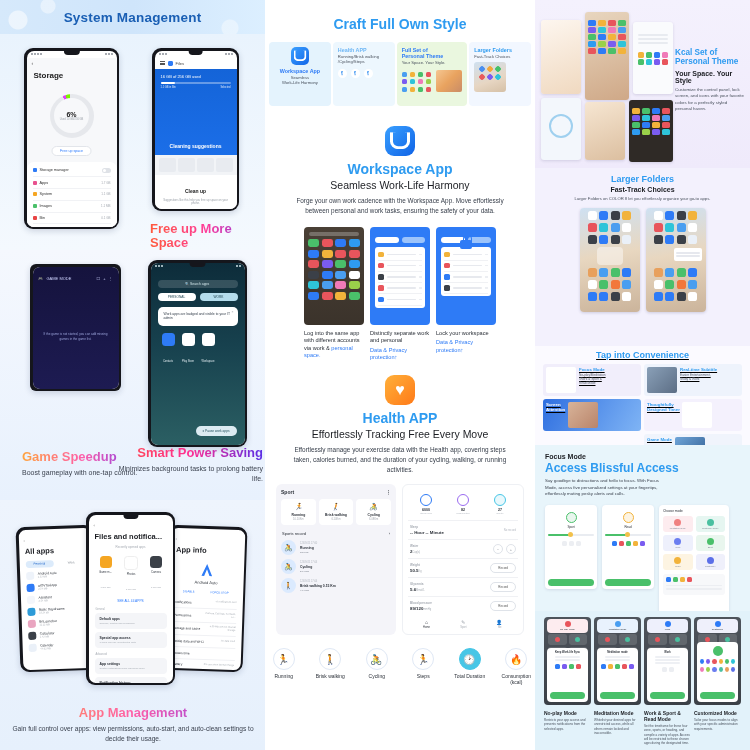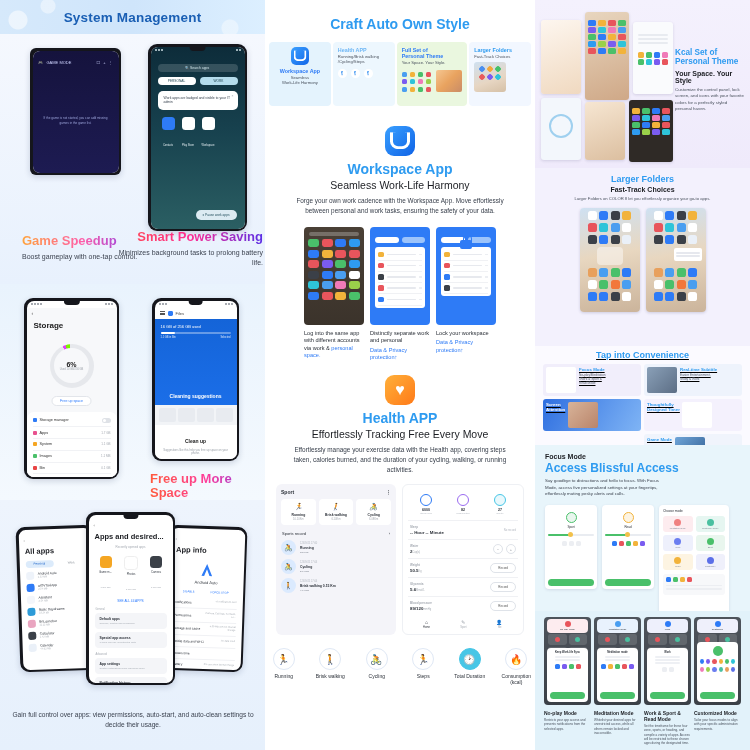--- a/index.html
+++ b/index.html
@@ -340,94 +340,20 @@
 
 <div class="page">
 
   <div class="col-left">
 
     <div class="sys-hdr">
       <div class="wm"></div>
       <h1>System Management</h1>
     </div>
 
-    <div class="lsec b">
-      <div class="phone ph-game">
-        <div class="scr">
-          <div class="gm">
-            <div class="gm-top">
-              <span>🎮</span>
-              <span>GAME MODE</span>
-              <span class="sp"></span>
-              <span>☐</span>
-              <span>+</span>
-              <span>⋮</span>
-            </div>
-            <div class="gm-mid">If the game is not started, you can add missing games in the game list.</div>
-          </div>
-        </div>
-      </div>
-
-      <div class="phone ph-power">
-        <div class="scr">
-          <div class="notch"></div>
-          <div class="pw">
-            <div class="sbar" style="color:#dfeaee">
-              <span class="dots">
-                  <i style="background:#cfe0e6"></i>
-                  <i style="background:#cfe0e6"></i>
-                  <i style="background:#cfe0e6"></i>
-                </span>
-              <span class="dots">
-                  <i style="background:#cfe0e6"></i>
-                  <i style="background:#cfe0e6"></i>
-                </span>
-            </div>
-            <div class="pw-search" title="Search apps">
-              🔍 <span>Search apps</span>
-            </div>
-            <div class="pw-tabs">
-              <i>PERSONAL</i>
-              <i class="on">WORK</i>
-            </div>
-            <div class="pw-card">
-              <span>Work apps are badged and visible to your IT admin</span>
-              <s>×</s>
-            </div>
-            <div class="pw-apps">
-              <div class="ic">
-                <i style="background:#2e7bf6"></i>
-                <span>Contacts</span>
-              </div>
-              <div class="ic">
-                <i style="background:#fff"></i>
-                <span>Play Store</span>
-              </div>
-              <div class="ic">
-                <i style="background:#fff"></i>
-                <span>Workspace</span>
-              </div>
-            </div>
-            <div class="pw-pause">
-              ⏸ <span>Pause work apps</span>
-            </div>
-          </div>
-        </div>
-      </div>
-
-      <div class="cap cap-game">
-        <h3 class="grad-orange">Game Speedup</h3>
-        <p>Boost gameplay with one-tap control.</p>
-      </div>
-      <div class="cap cap-power">
-        <h3 class="grad-red">Smart Power Saving</h3>
-        <p>Minimizes background tasks to prolong battery life.</p>
-      </div>
-    </div>
-
     <div class="lsec a">
 
       <div class="phone ph-storage">
         <div class="scr">
           <div class="notch"></div>
           <div class="sbar">
             <span class="dots">
                 <i></i>
                 <i></i>
                 <i></i>
@@ -524,20 +450,94 @@
           </div>
         </div>
       </div>
 
       <div class="cap cap-free">
         <h3 class="grad-pink">Free up More Space</h3>
         <p>Clean up junk files or cache on demand.</p>
       </div>
     </div>
 
+    <div class="lsec b">
+      <div class="phone ph-game">
+        <div class="scr">
+          <div class="gm">
+            <div class="gm-top">
+              <span>🎮</span>
+              <span>GAME MODE</span>
+              <span class="sp"></span>
+              <span>☐</span>
+              <span>+</span>
+              <span>⋮</span>
+            </div>
+            <div class="gm-mid">If the game is not started, you can add missing games in the game list.</div>
+          </div>
+        </div>
+      </div>
+
+      <div class="phone ph-power">
+        <div class="scr">
+          <div class="notch"></div>
+          <div class="pw">
+            <div class="sbar" style="color:#dfeaee">
+              <span class="dots">
+                  <i style="background:#cfe0e6"></i>
+                  <i style="background:#cfe0e6"></i>
+                  <i style="background:#cfe0e6"></i>
+                </span>
+              <span class="dots">
+                  <i style="background:#cfe0e6"></i>
+                  <i style="background:#cfe0e6"></i>
+                </span>
+            </div>
+            <div class="pw-search" title="Search apps">
+              🔍 <span>Search apps</span>
+            </div>
+            <div class="pw-tabs">
+              <i>PERSONAL</i>
+              <i class="on">WORK</i>
+            </div>
+            <div class="pw-card">
+              <span>Work apps are badged and visible to your IT admin</span>
+              <s>×</s>
+            </div>
+            <div class="pw-apps">
+              <div class="ic">
+                <i style="background:#2e7bf6"></i>
+                <span>Contacts</span>
+              </div>
+              <div class="ic">
+                <i style="background:#fff"></i>
+                <span>Play Store</span>
+              </div>
+              <div class="ic">
+                <i style="background:#fff"></i>
+                <span>Workspace</span>
+              </div>
+            </div>
+            <div class="pw-pause">
+              ⏸ <span>Pause work apps</span>
+            </div>
+          </div>
+        </div>
+      </div>
+
+      <div class="cap cap-game">
+        <h3 class="grad-orange">Game Speedup</h3>
+        <p>Boost gameplay with one-tap control.</p>
+      </div>
+      <div class="cap cap-power">
+        <h3 class="grad-red">Smart Power Saving</h3>
+        <p>Minimizes background tasks to prolong battery life.</p>
+      </div>
+    </div>
+
     <div class="lsec c">
       <div class="phone ph-apps1">
         <div class="scr">
           <div class="a-back">‹</div>
           <div class="a-h">All apps</div>
           <div class="a-tabs">
             <i>Personal</i>
             <i class="off">Work</i>
           </div>
           <div class="a-row">
@@ -568,21 +568,21 @@
               <i style="background:#eaf0f8"></i>
               <span class="t">Calendar<s>44.62 MB</s></span>
             </div>
         </div>
       </div>
 
       <div class="phone ph-apps2">
         <div class="scr">
           <div class="notch"></div>
           <div class="a-back">‹</div>
-          <div class="a-h">Apps and desired...</div>
+          <div class="a-h">Files and notifica...</div>
           <div style="text-align:center;font-size:3px;color:#a6abb3;margin-top:4px">Recently opened apps</div>
           <div class="a-recent">
             <div class="ic">
               <i style="background:#f5a623"></i>
               <span>Game m...</span>
               <s>1 min ago</s>
             </div>
             <div class="ic">
               <i style="background:#fff;border:1px solid #eee"></i>
               <span>Photos</span>
@@ -650,28 +650,29 @@
             </div>
           <div class="ai-li">
               <span>Battery</span>
               <s>0% use since last full charge</s>
             </div>
 
         </div>
       </div>
 
       <div class="cap cap-app">
+        <h3 class="grad-orange">App Management</h3>
         <p>Gain full control over apps: view permissions, auto-start, and auto-clean settings to decide their usage.</p>
       </div>
     </div>
   </div>
 
   <div class="col-mid">
 
-    <div class="mid-h2">Craft Auto Own Style</div>
+    <div class="mid-h2">Craft Full Own Style</div>
 
     <div class="style-cards">
       <div class="sc sc1">
         <div class="wsp-ic"></div>
         <div class="ttl" style="color:#2e7bf6">Workspace App</div>
         <div class="sub" style="white-space:pre-line">Seamless
 Work-Life Harmony</div>
       </div>
       <div class="sc sc2">
         <div class="ttl" style="color:#6fb7f5">Health APP</div>

